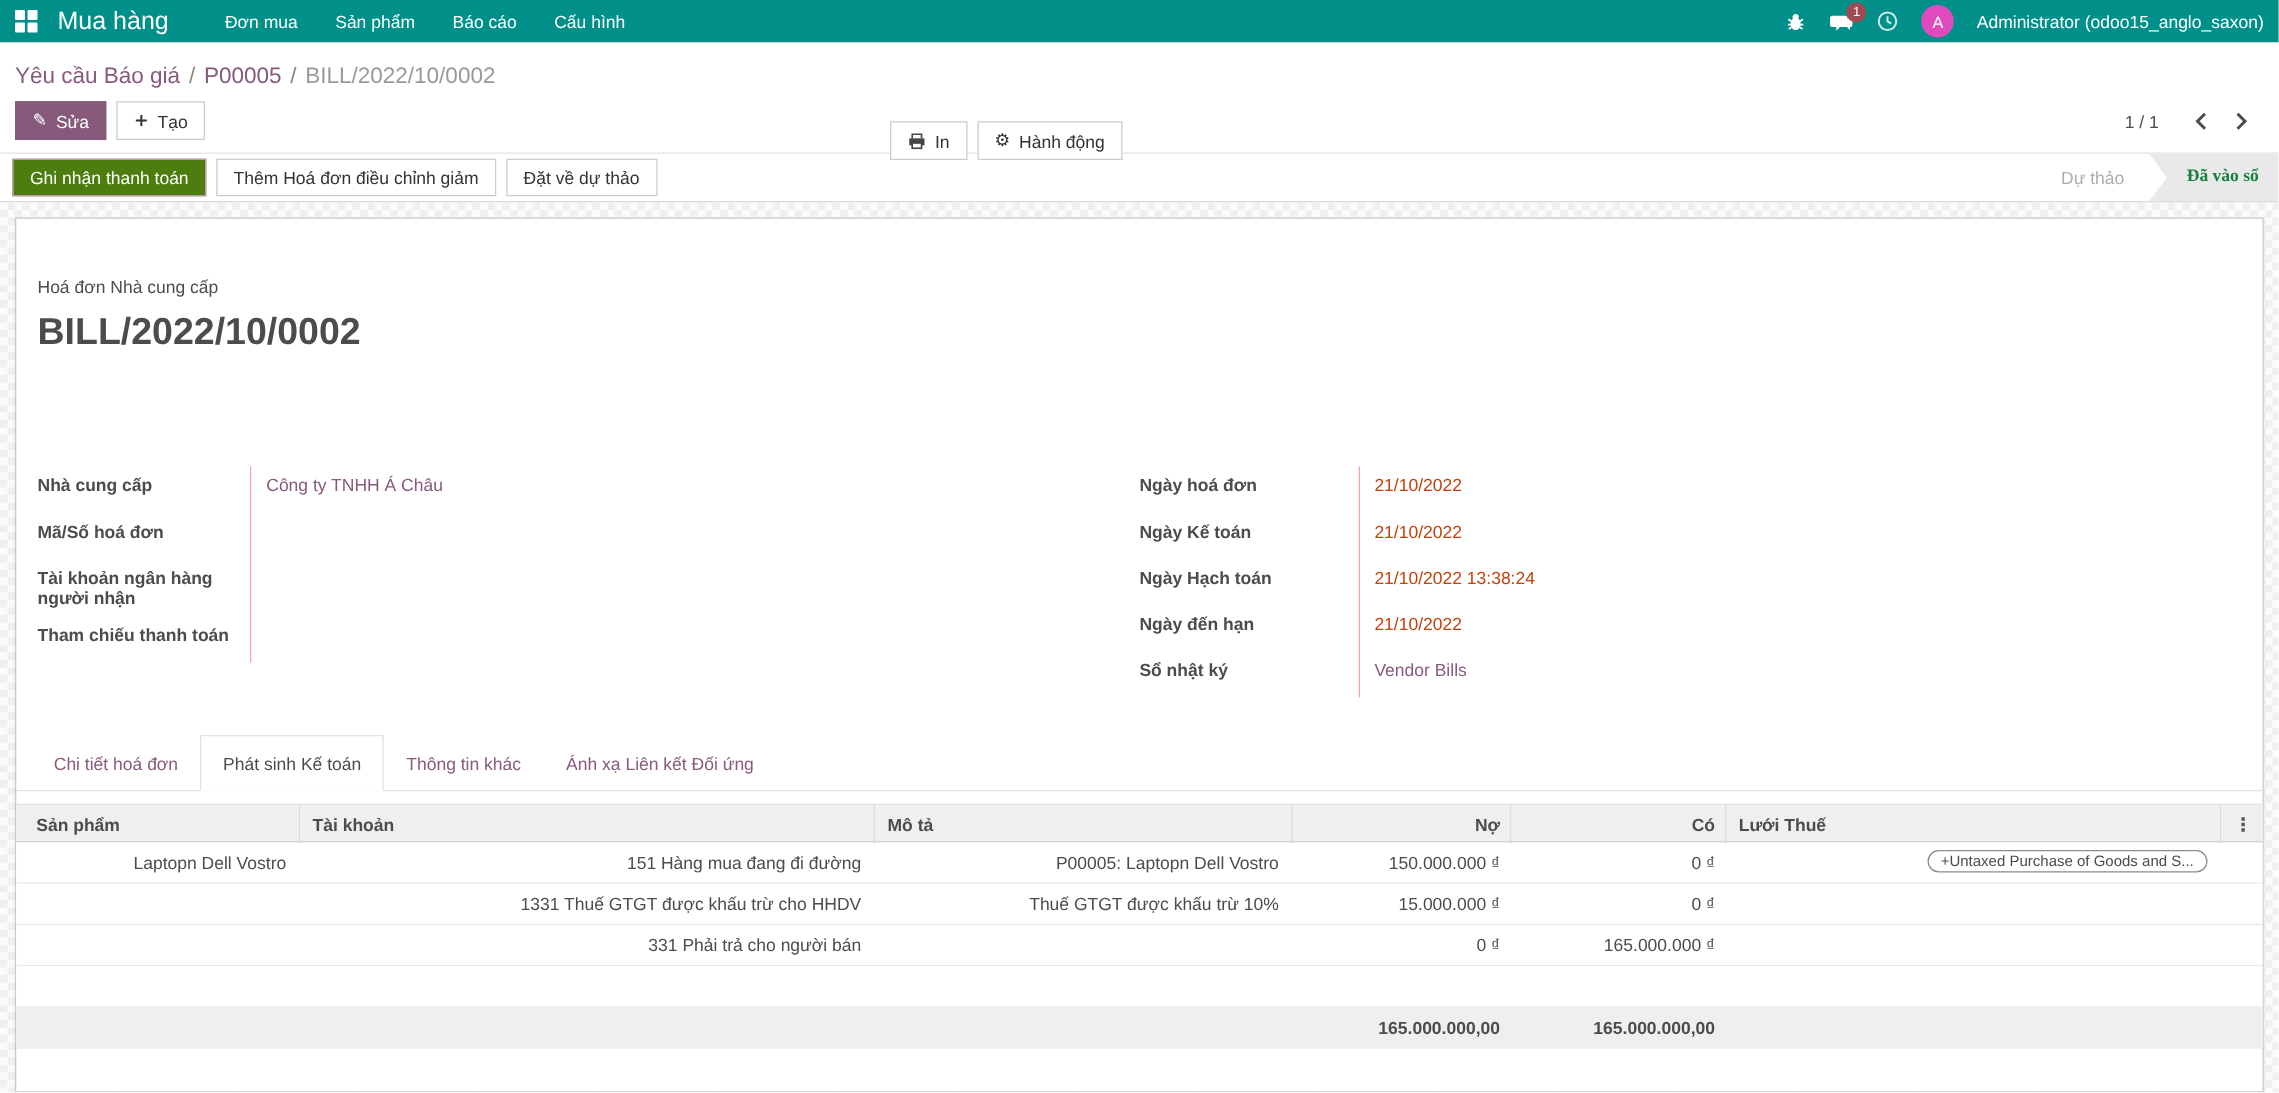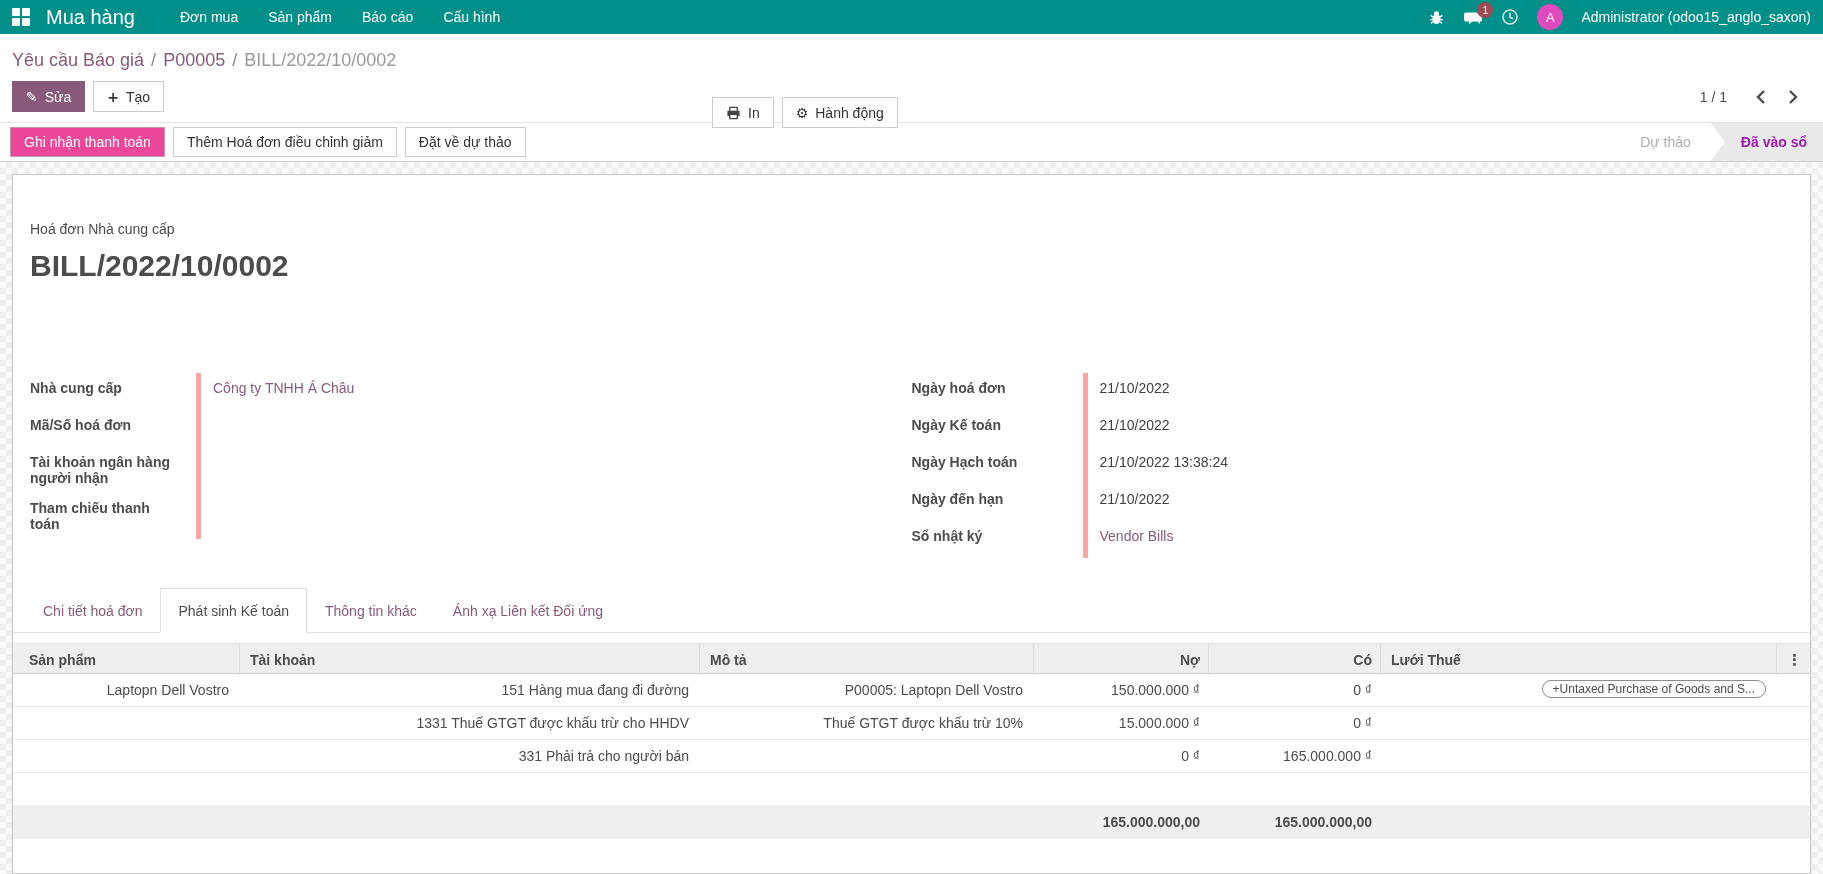--- a/index.html
+++ b/index.html
@@ -55,26 +55,27 @@
   .pager-btn { background:none; border:none; padding:4px; cursor:pointer; display:flex; align-items:center; }
   .glyph { font-family:"DejaVu Sans", sans-serif; font-style:normal; }
 
   
   .status-row {
     flex:0 0 40px; height:40px; background:#fff;
     border-top:1px solid #e4e4e4; border-bottom:1px solid #cfcfcf;
     display:flex; align-items:center; padding-left:10px;
   }
   .status-row .btn { height:30px; }
-  .btn-outline-primary { background:#ec4899; color:#fff; border:1px solid #bf96b4; }
+  .btn-outline-primary { background:#4d7c0f; color:#fff; border:1px solid #bf96b4; }
   .statusbar { margin-left:auto; display:flex; align-items:stretch; height:38px; }
   .state { display:flex; align-items:center; font-size:14px; padding:0 20px; color:#adadad; cursor:pointer; }
   .state.active {
-    background:#e9e9e9; color:#a21caf; font-weight:bold; padding:0 16px 0 30px;
+    background:#e9e9e9; color:#15803d; font-weight:bold; padding:0 16px 0 30px;
     clip-path:polygon(0 0, 100% 0, 100% 100%, 0 100%, 14px 50%);
+    font-family:Liberation Serif, serif;
   }
 
   
   .content {
     flex:1 1 auto; overflow:hidden;
     background-color:#fbfbfb;
     background-image:
       linear-gradient(45deg,#efefef 25%,transparent 25%,transparent 75%,#efefef 75%),
       linear-gradient(45deg,#efefef 25%,transparent 25%,transparent 75%,#efefef 75%);
     background-size:12px 12px; background-position:0 0,6px 6px;
@@ -85,24 +86,24 @@
   }
   .sheet-pad { padding:46px 17px 0 17px; }
   .doc-type { font-size:14px; color:#4c4c4c; }
   .doc-name { font-size:30px; font-weight:bold; color:#4c4c4c; margin:12px 0 0 0; }
 
   .field-groups { display:grid; grid-template-columns:1fr 1fr; margin-top:90px; }
   .fgroup { display:flex; flex-direction:column; }
   .frow { display:flex; min-height:37px; align-items:flex-start; }
   .flabel {
     flex:0 0 171px; width:171px; font-weight:bold; color:#4c4c4c;
-    border-right:5px solid #fca5a5; padding:7px 14px 7px 0; align-self:stretch;
+    border-right:1px solid #fca5a5; padding:7px 14px 7px 0; align-self:stretch;
   }
   .fgroup-right .flabel { flex-basis:176px; width:176px; }
-  .fvalue { padding:7px 0 7px 12px; color:#404040; }
+  .fvalue { padding:7px 0 7px 12px; color:#c2410c; }
   .fvalue.link { color:#875A7B; cursor:pointer; }
 
   
   .notebook { margin-top:30px; }
   .nav-tabs { display:flex; border-bottom:1px solid #dee2e6; padding-left:12px; }
   .tab {
     padding:14px 17px 13px 17px; font-size:14px; color:#875A7B; cursor:pointer;
     border:1px solid transparent; margin-bottom:-1px; white-space:nowrap;
   }
   .tab.active {

